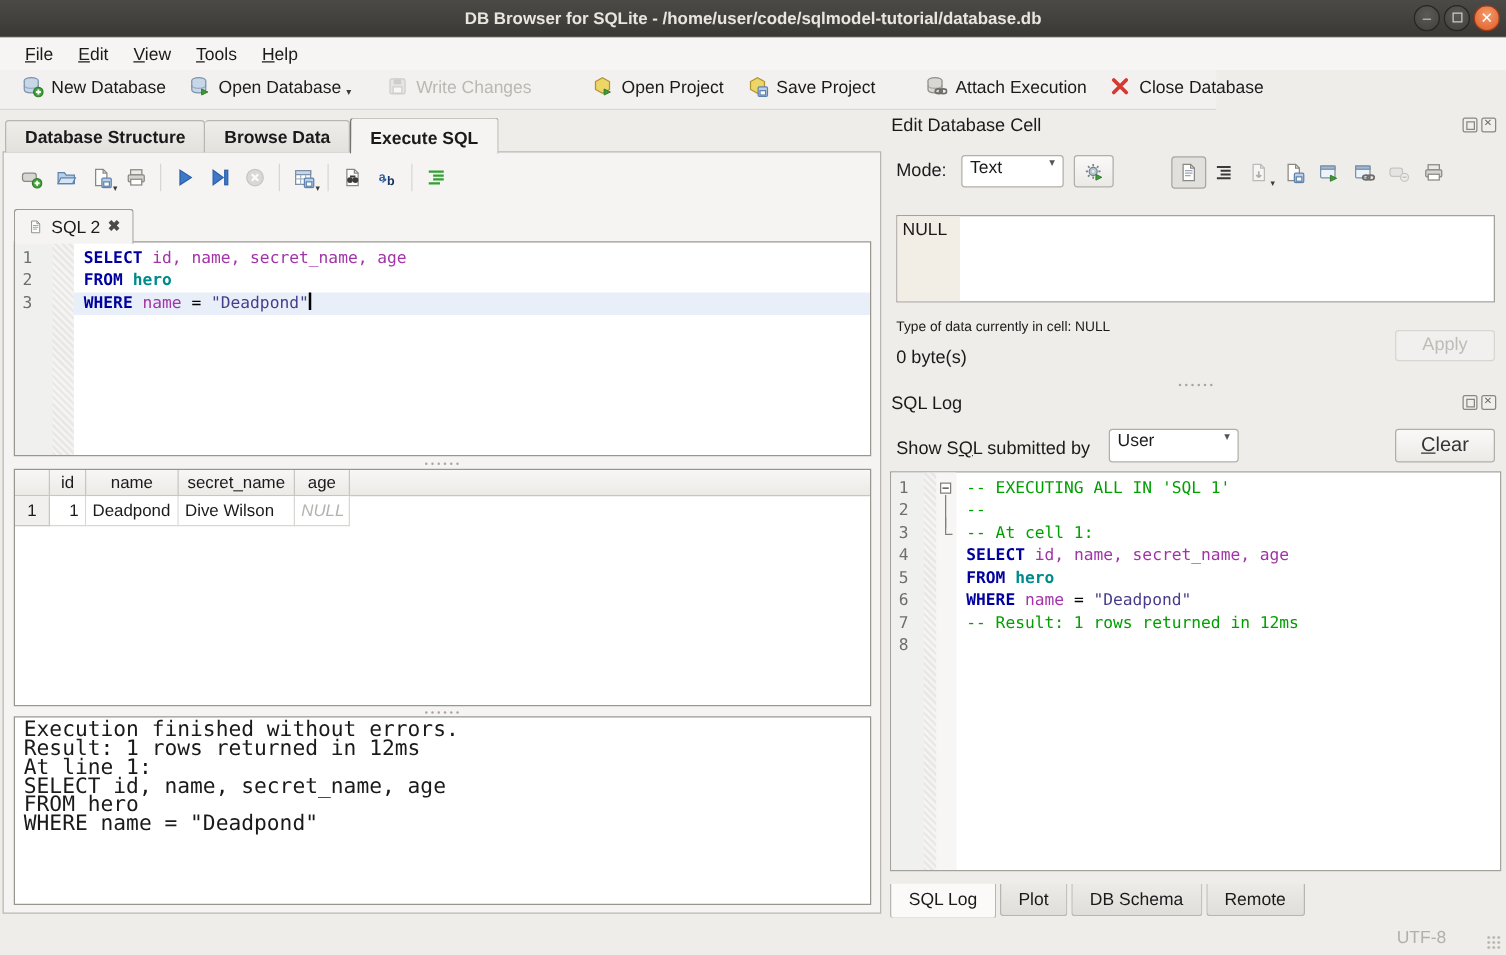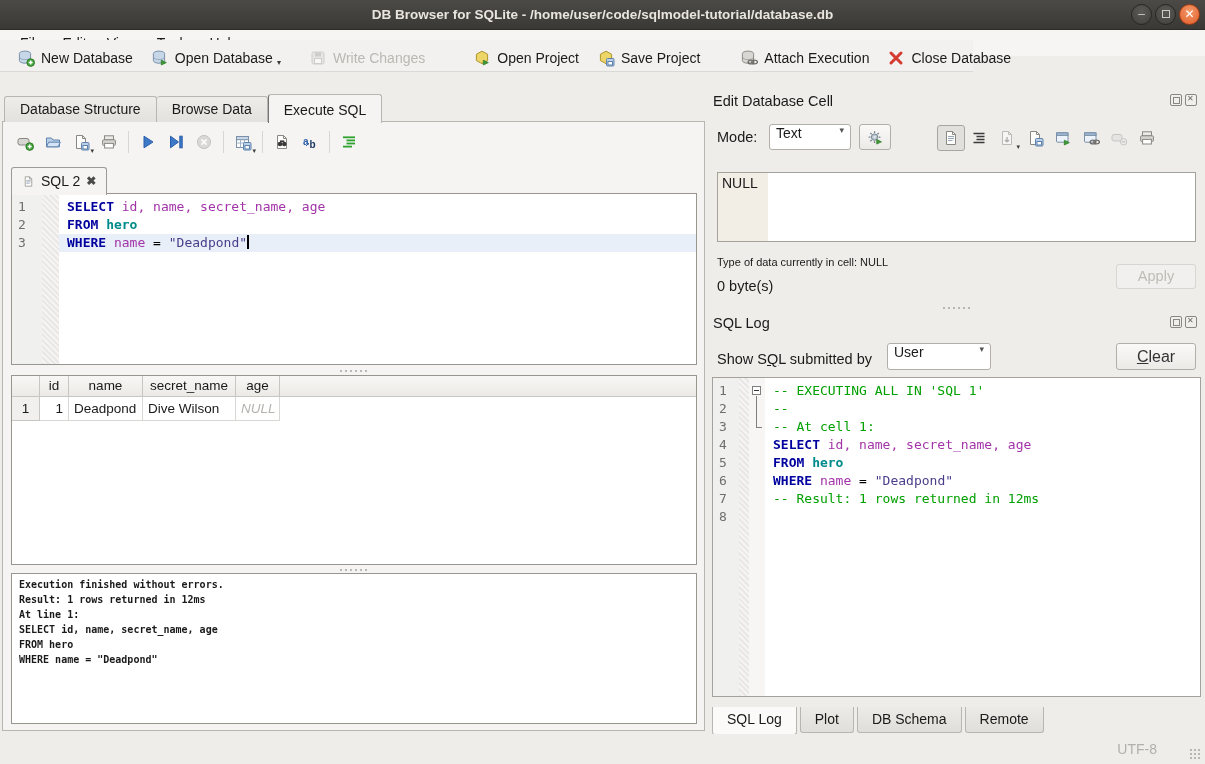--- a/index.html
+++ b/index.html
@@ -15,34 +15,34 @@
     color:#E9E5DE; font-weight:bold; font-size:13.5px; }
   .winbtn{ position:absolute; top:4px; width:21px; height:21px; border-radius:50%;
     background:radial-gradient(circle at 50% 35%, #5C5A55, #42403C); border:1px solid #272622;
     color:#CFCCC6; text-align:center; line-height:19px; font-size:12px; cursor:default;}
   .winbtn.close{ background:radial-gradient(circle at 50% 35%, #F49B6B, #E05B27); border-color:#9E3A14; color:#fff;}
   .winbtn .sq{ display:inline-block; width:8px; height:8px; border:1.5px solid #CFCCC6; margin-top:5px;}
   
   .menubar{ position:absolute; left:0; top:30px; width:1205px; height:26px; background:#F6F5F3; display:flex; align-items:center; padding-left:10px;}
   .menu-item{ padding:3px 10px; }
   
-  .toolbar{ position:absolute; left:0; top:40px; width:973px; height:32px; background:#F3F1EF;
-    border-bottom:1px solid #DBD9D5; display:flex; align-items:flex-end;}
+  .toolbar{ position:absolute; left:0; top:56px; width:973px; height:32px; background:#F3F1EF;
+    border-bottom:1px solid #DBD9D5; display:flex; align-items:flex-start;}
   .tb-handle{ width:7px; height:20px; margin:0 4px;
     background-image:radial-gradient(circle, #B9B6B0 1px, transparent 1.2px);
     background-size:4px 4px;}
   .tb-btn{ display:flex; align-items:center; gap:6px; padding:4px 9px; white-space:nowrap; position:relative;}
   .tb-btn.disabled{ color:#BBB8B3;}
   .tb-btn.disabled svg{ filter:grayscale(1) opacity(.45);}
   .tb-sep{ width:1px; height:22px; background:#D8D6D2; margin:0 5px;}
   .tb-caret{ font-size:8px; color:#3a3a3a; margin-left:-2px; align-self:flex-end; }
   
   .tabbar{ position:absolute; left:4px; top:94px; height:28px; display:flex; align-items:flex-end; z-index:3;}
   .mtab{ padding:4px 15px 5px; background:linear-gradient(#EFEDEA,#E3E1DD); border:1px solid #B9B6B1;
-    border-bottom:none; border-radius:3px 3px 0 0; margin-right:0; font-size:14px; }
+    border-bottom:none; border-radius:3px 3px 0 0; margin-right:0; font-size:14px;font-weight:bold; }
   .mtab + .mtab{ border-left:none; }
   .mtab.active{ background:#F5F4F2; padding-top:7px; border-left:1px solid #737373; margin-bottom:-1px; border-radius:3px 3px 0 0;}
   
   .left-panel{ position:absolute; left:2px; top:121px; width:703px; height:610px;
     background:#F5F4F2; border:1px solid #B9B6B1;}
   .sqlbar{ position:absolute; left:8px; top:6px; height:28px; display:flex; align-items:center;}
   .icon-btn{ width:28px; height:26px; display:flex; align-items:center; justify-content:center; border:1px solid transparent; border-radius:3px; position:relative;}
   .icon-btn.disabled svg{ filter:grayscale(1) opacity(.5);}
   .icon-btn.pressed{ background:#E2E0DC; border-color:#A9A6A1;}
   .icon-btn .dd{ position:absolute; right:0px; bottom:-1px; font-size:7px; color:#3a3a3a;}
@@ -70,21 +70,21 @@
   .rt-headerbar{ position:absolute; left:0; top:0; right:0; height:21px;
     background:linear-gradient(#F8F7F5,#ECEAE7); border-bottom:1px solid #C9C6C1;}
   .rt-hcell{ position:absolute; top:0; height:21px; text-align:center; font-size:13.5px; line-height:20px;
     border-right:1px solid #C9C6C1;}
   .rt-cell{ position:absolute; height:24px; line-height:23px; padding:0 5px; font-size:13.5px;
     border-right:1px solid #D9D7D3; border-bottom:1px solid #D9D7D3; background:#fff;}
   .rt-rowhead{ background:#F1F0EE; text-align:center; border-right:1px solid #C9C6C1; border-bottom:1px solid #C9C6C1;}
   .rt-null{ color:#B5B3AF; font-style:italic;}
   .splitter-dots{ position:absolute; left:0; right:0; height:7px; display:flex; justify-content:center; align-items:center; gap:3px;}
   .splitter-dots i{ width:2px; height:2px; background:#A8A5A0; border-radius:50%;}
-  .msg{ padding:3px 7px; font-family:"DejaVu Sans Mono", monospace; font-size:10px; line-height:15px; white-space:pre;font-weight:bold;}
+  .msg{ padding:3px 7px; font-family:"DejaVu Sans Mono", monospace; font-size:17px; line-height:15px; white-space:pre;}
   
   .right-col{ position:absolute; left:707px; top:88px; width:498px; height:646px;}
   .dock-title{ position:absolute; font-size:14.5px; color:#1a1a1a;}
   .dock-btns{ position:absolute; display:flex; gap:3px;}
   .dbtn{ width:12px; height:12px; border:1px solid #8A8782; border-radius:2px; position:relative; background:#F1EFEC;}
   .dbtn.float::after{ content:""; position:absolute; left:2px; top:2px; width:5px; height:5px; border:1px solid #8A8782;}
   .dbtn.close::after{ content:"✕"; position:absolute; left:1px; top:-1px; font-size:8px; color:#6A6762;}
   .combo{ background:#fff; border:1px solid #B2AFA9; border-radius:3px; display:flex; align-items:flex-start; padding:0 6px; position:relative;}
   .combo .arrow{ position:absolute; right:6px; font-size:9px; color:#555;}
   .btn{ background:linear-gradient(#FAF9F8,#ECEAE7); border:1px solid #B2AFA9; border-radius:3px; text-align:center; color:#333;}

